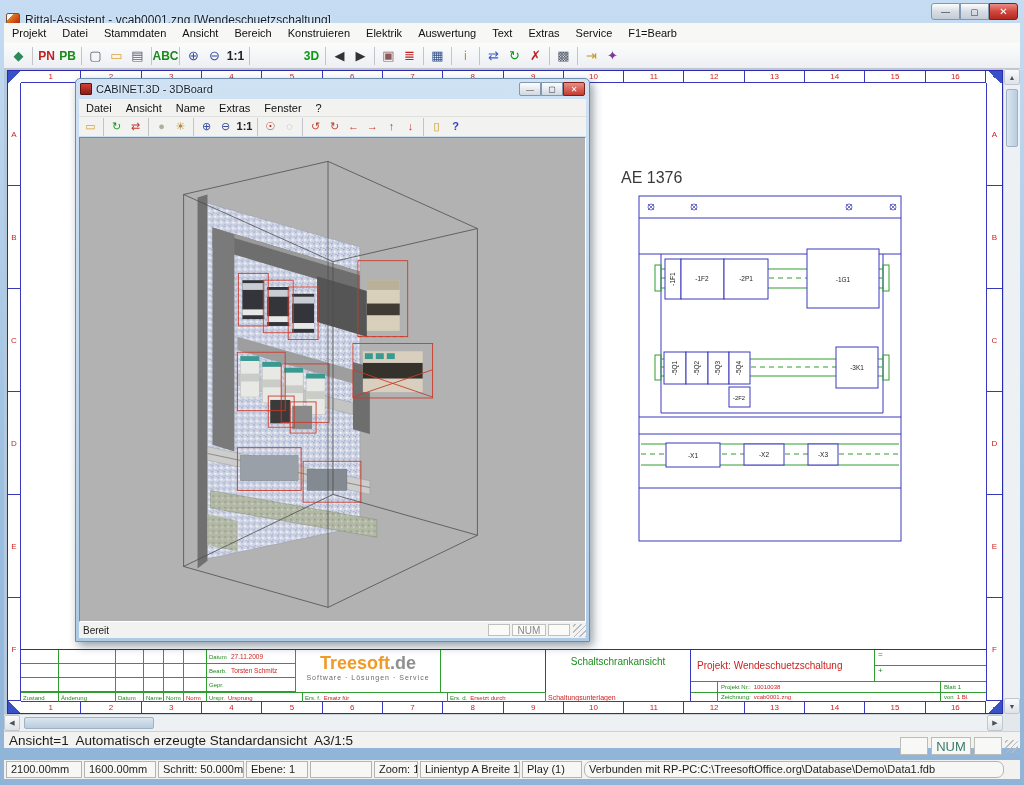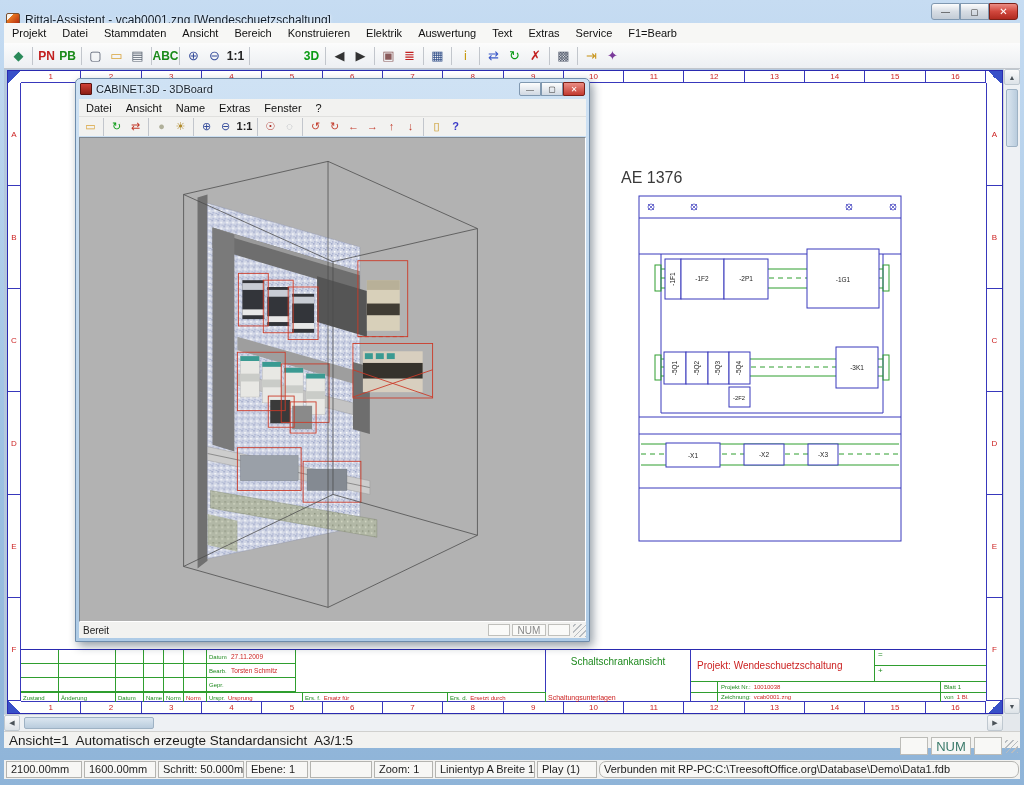--- a/index.html
+++ b/index.html
@@ -384,20 +384,24 @@
               </div>
             <div class="row">
                 <span class="lbl grn">Bearb.</span>
                 <span class="val red">Torsten Schmitz</span>
               </div>
             <div class="row">
                 <span class="lbl grn">Gepr.</span>
                 <span class="val red"></span>
               </div>
           </div>
+          <div class="tb-logo">
+            <div class="logo-line"><span class="logo-main">Treesoft</span><span class="logo-suffix">.de</span></div>
+            <div class="tagline">Software · Lösungen · Service</div>
+          </div>
           <div class="tb-empty"></div>
           <div class="tb-view">
             <div class="view-title">Schaltschrankansicht</div>
             <div class="doc-type">Schaltungsunterlagen</div>
           </div>
           <div class="tb-proj">
             <div class="proj-main">
               <div class="proj-text">Projekt: Wendeschuetzschaltung</div>
               <div class="eq-box">
                 <b>=</b>
@@ -608,19 +612,19 @@
       <span class="cell"></span>
       <span class="grip"></span>
     </div>
   </div>
   <div class="status2">
       <span class="sfield" style="width: 76px;">2100.00mm</span>
       <span class="sfield" style="width: 72px;">1600.00mm</span>
       <span class="sfield" style="width: 86px;">Schritt: 50.000mm</span>
       <span class="sfield" style="width: 62px;">Ebene: 1</span>
       <span class="sfield" style="width: 62px;"></span>
-      <span class="sfield" style="width: 59px;">Zoom: 1</span>
+      <span class="sfield" style="width: 44px;">Zoom: 1</span>
       <span class="sfield" style="width: 100px;">Linientyp A Breite 1</span>
       <span class="sfield" style="width: 60px;">Play (1)</span>
       <span class="sfield" style="width: 420px; border-radius: 7px;">Verbunden mit RP-PC:C:\TreesoftOffice.org\Database\Demo\Data1.fdb</span>
     </div>
 
 </div>
 
 </body></html>

